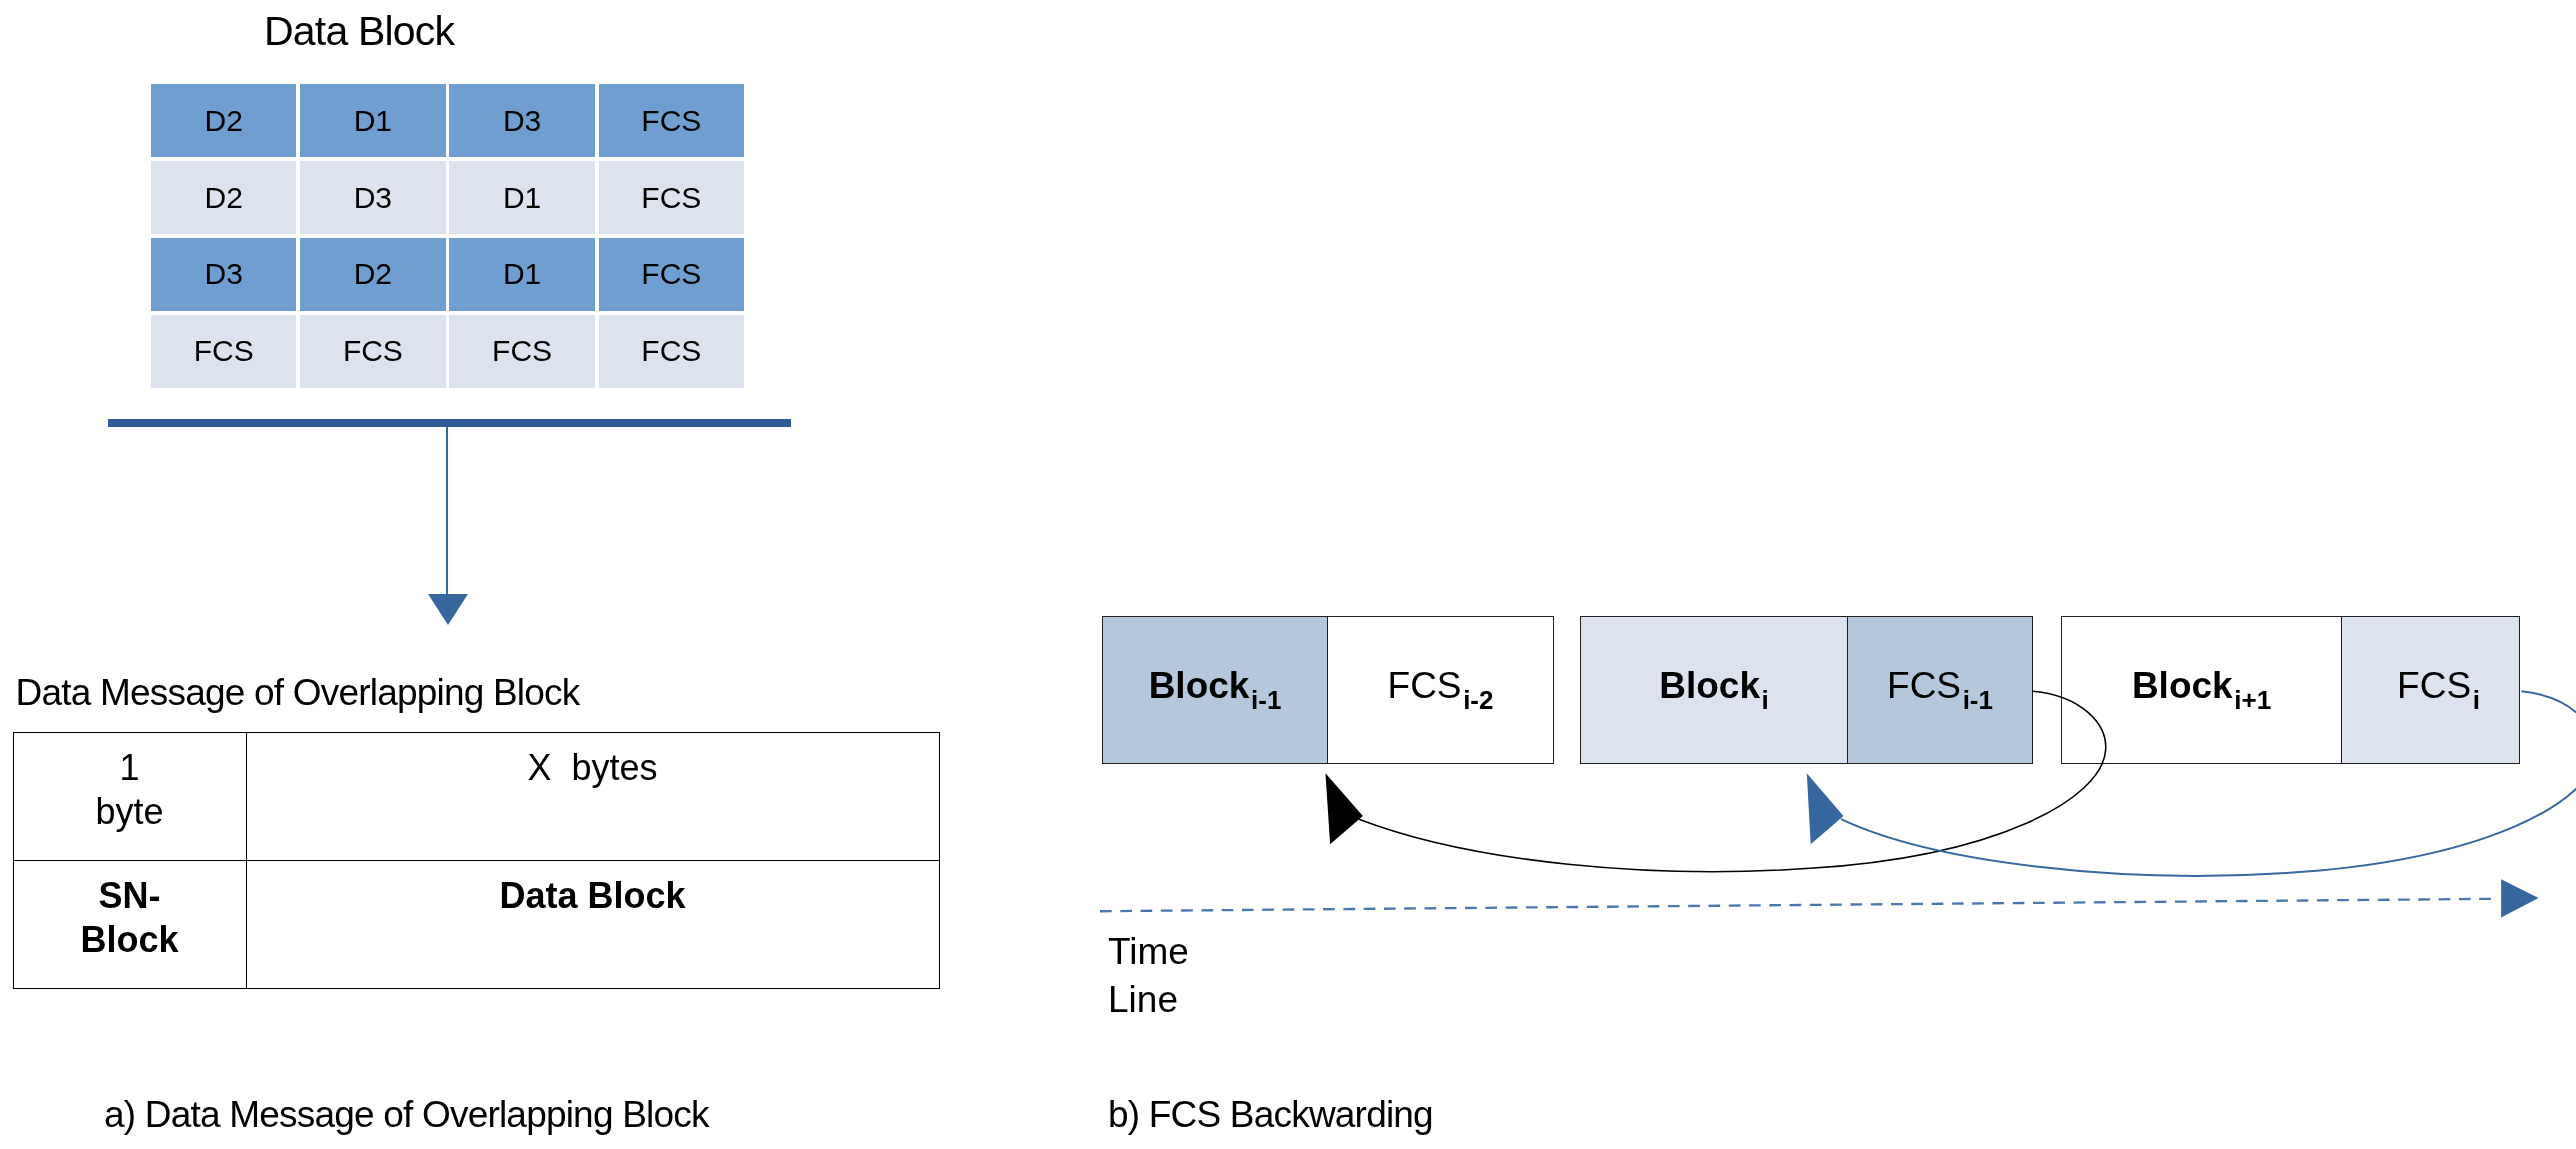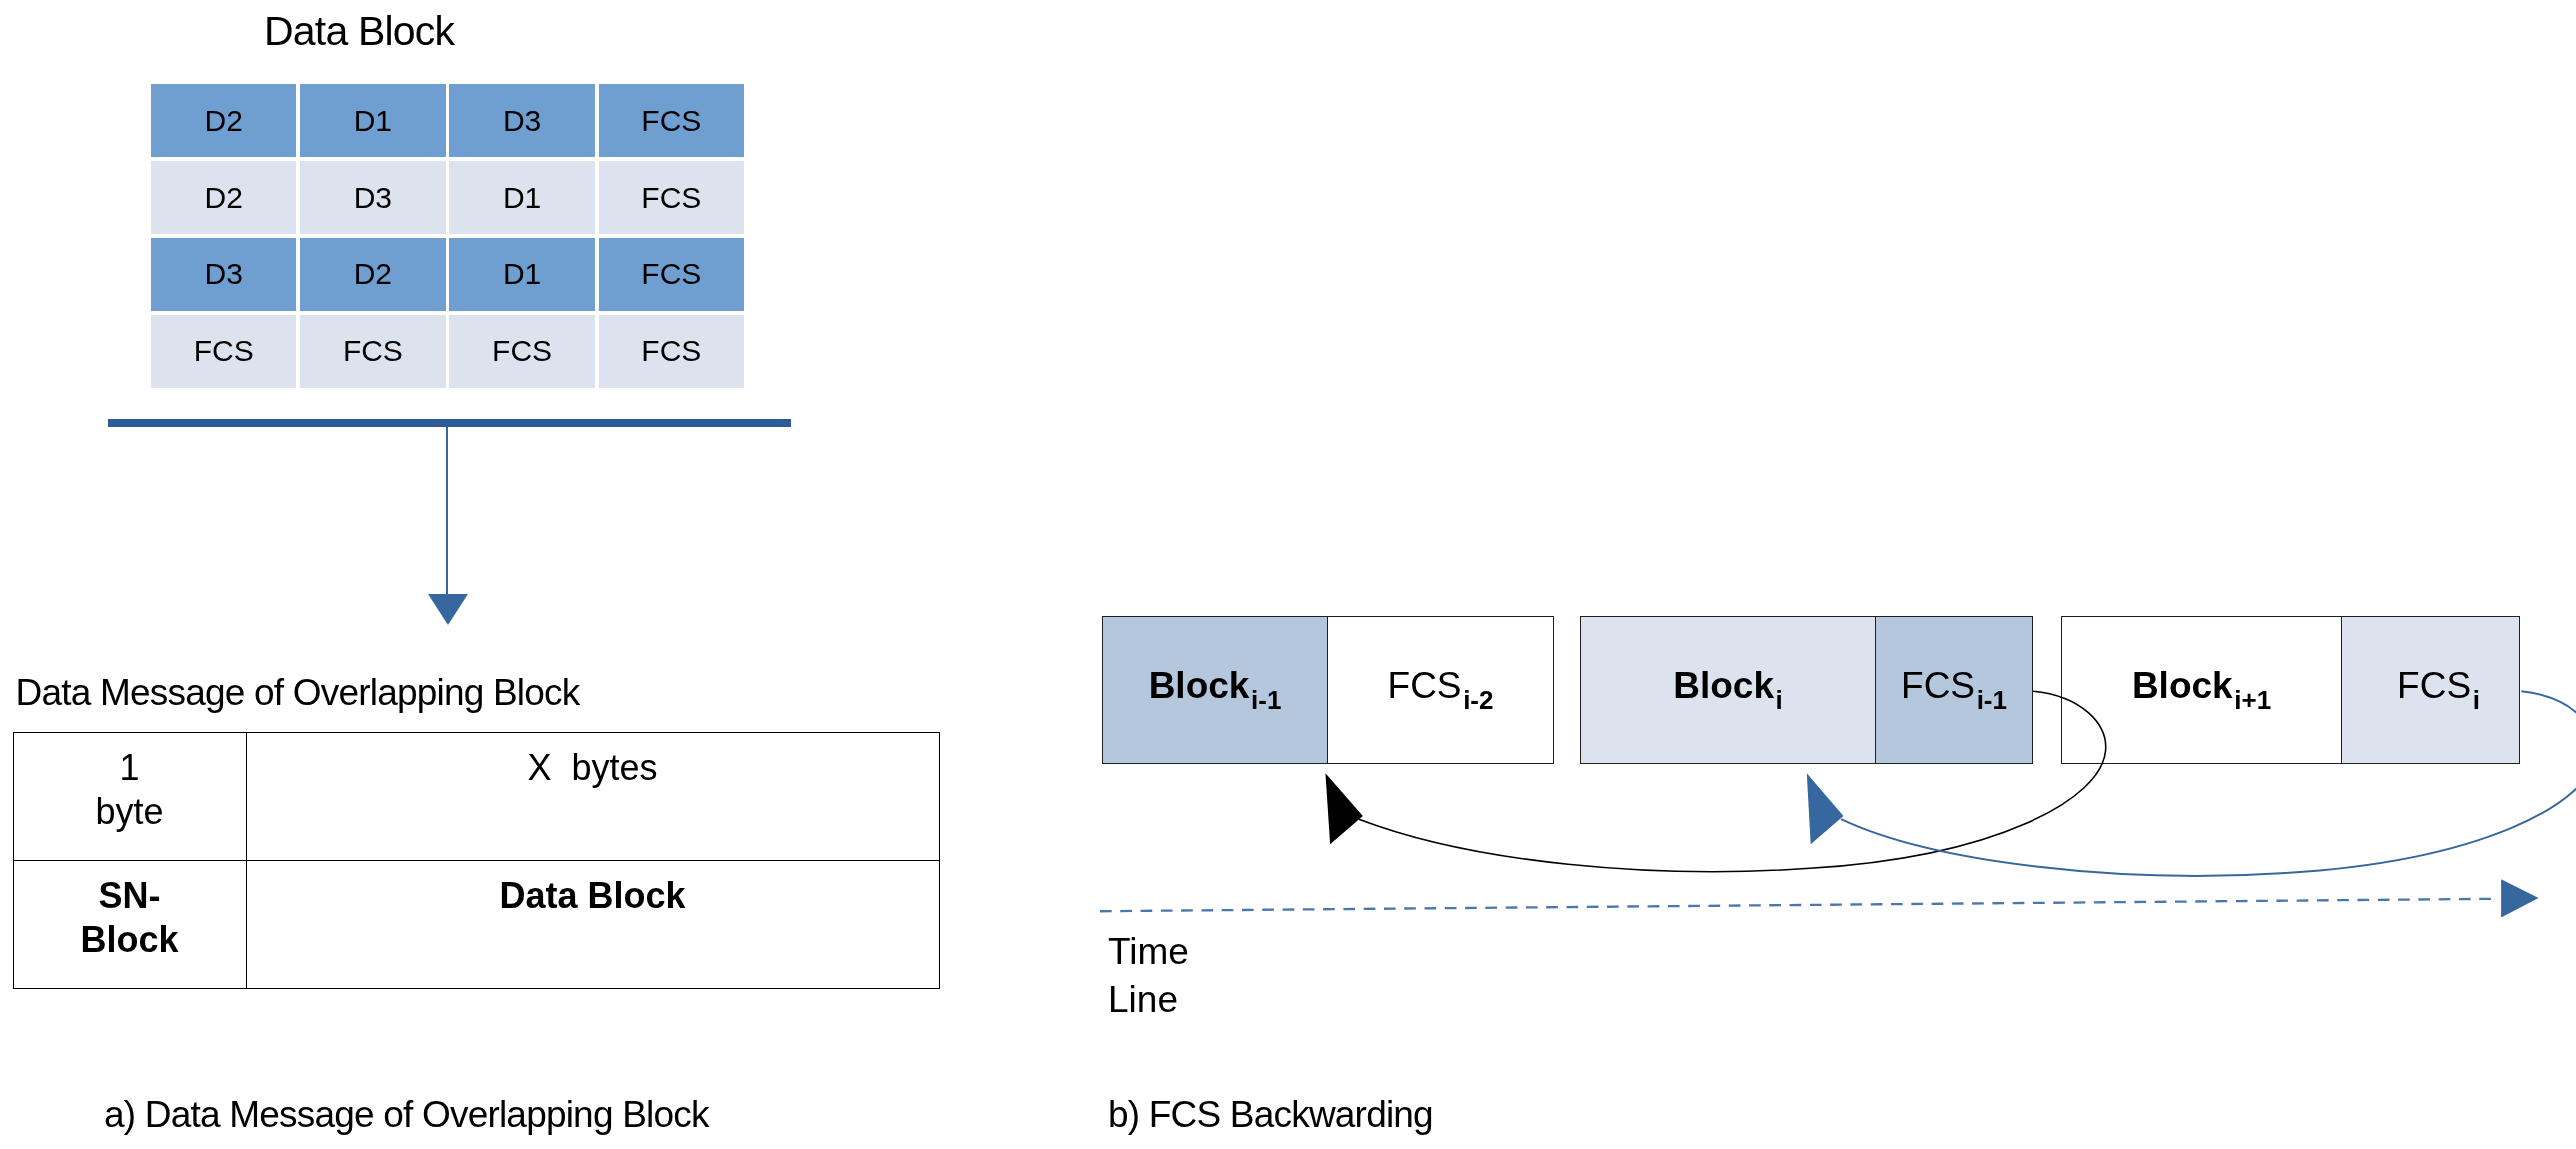--- a/index.html
+++ b/index.html
@@ -47,21 +47,21 @@
   .txt{font-size:37px;}
   .txt.bold{font-weight:700;}
   .sub{font-size:26px;font-weight:700;vertical-align:-11px;margin-left:1.6px;}
   .bg-med{background:var(--cell_medium);}
   .bg-light{background:var(--cell_light);}
   .bg-white{background:var(--cell_white);}
 
   .g1{left:1102px;width:452px;}
   .g1 .c1{width:224px;} .g1 .c2{flex:1;}
   .g2{left:1580px;width:453px;}
-  .g2 .c1{width:294px;} .g2 .c2{flex:1;}
+  .g2 .c1{width:266px;} .g2 .c2{flex:1;}
   .g3{left:2061px;width:459px;}
   .g3 .c1{width:279px;} .g3 .c2{flex:1;padding-left:16px;}
 
   .timeline-label{left:1108px;top:928px;font-size:37px;line-height:1.3;}
 
   svg.overlay{position:absolute;left:0;top:0;z-index:6;pointer-events:none;}
   .curve-black{fill:none;stroke:var(--curve_black);stroke-width:2;}
   .curve-blue{fill:none;stroke:var(--arrow_blue);stroke-width:2.5;}
   .head-black{fill:var(--curve_black);}
   .head-blue{fill:var(--arrow_blue);}

